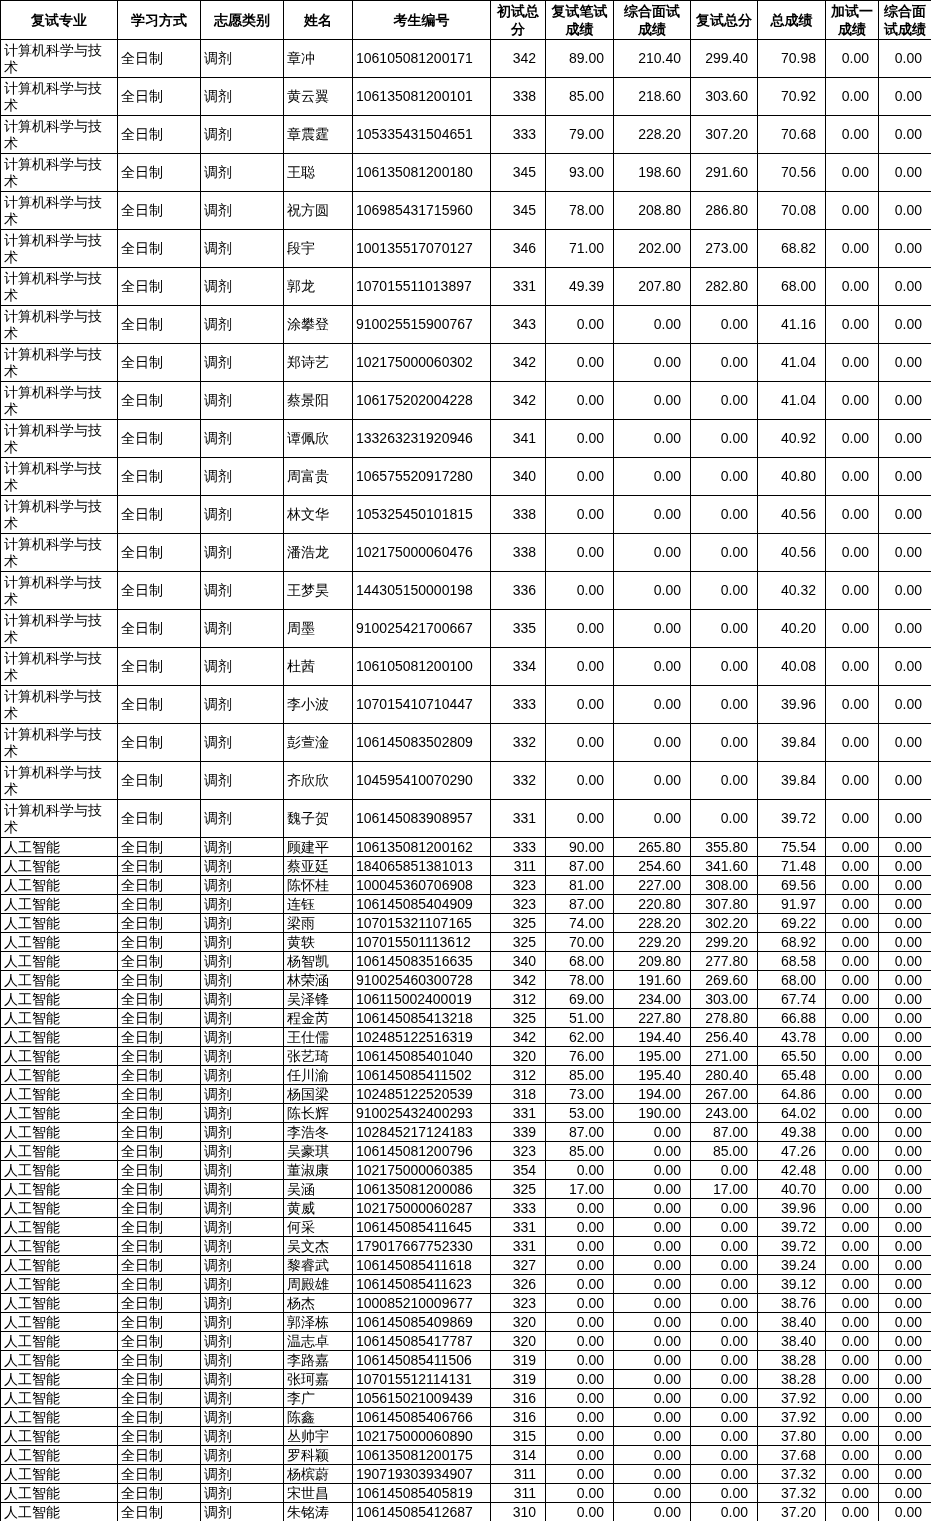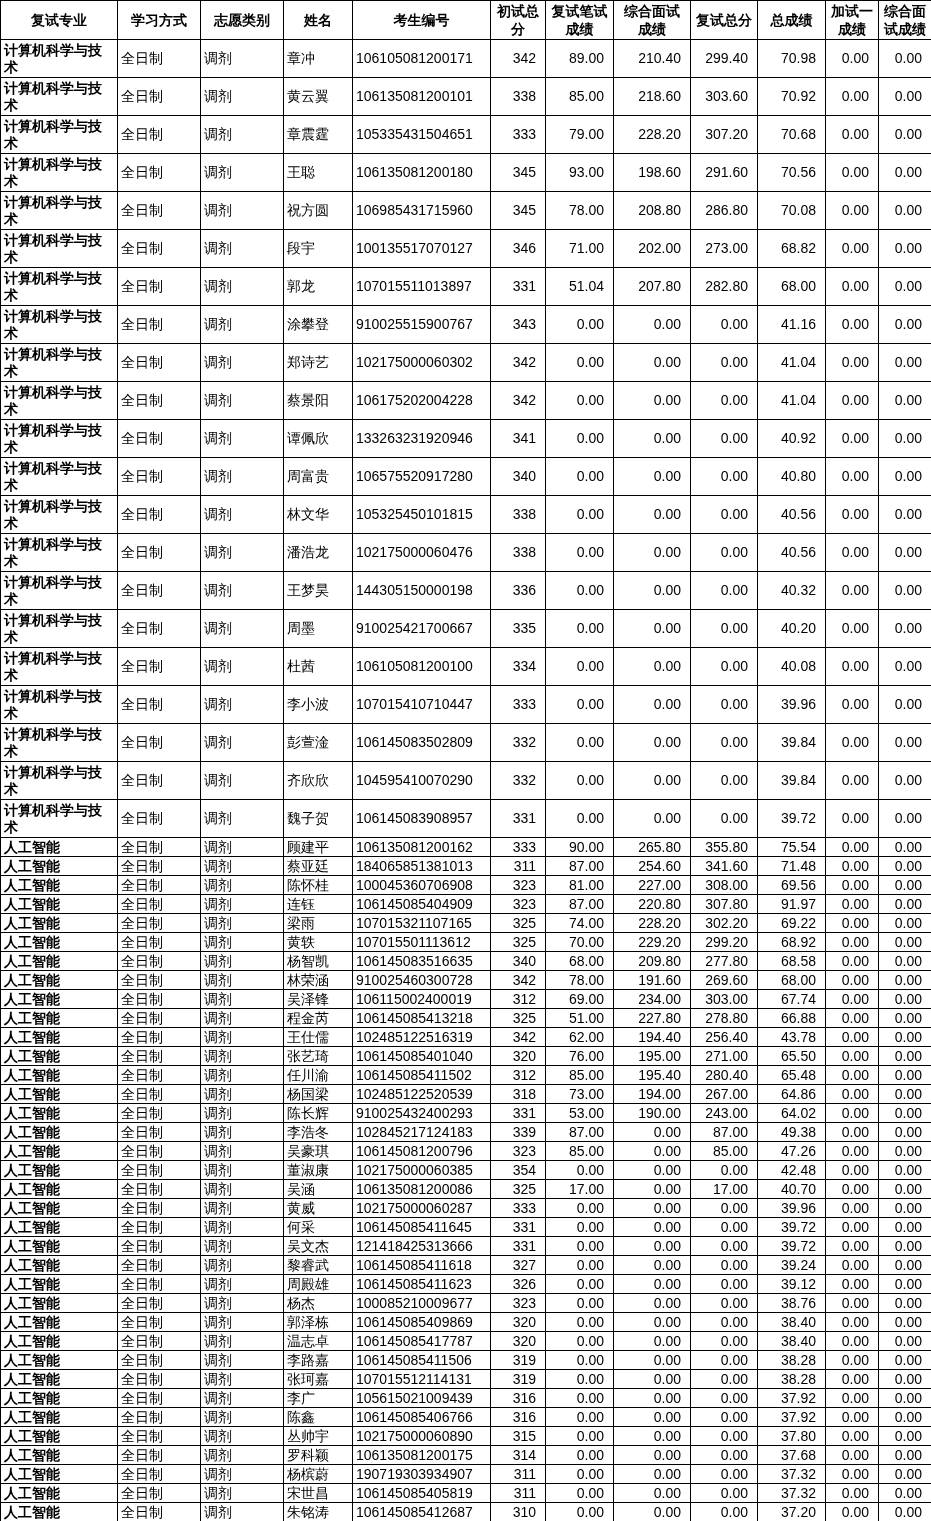--- a/index.html
+++ b/index.html
@@ -36,21 +36,21 @@
   .score-table td {
     font-size: 14px;
     line-height: 17px;
     padding: 0 3px;
     white-space: nowrap;
   }
   tr.tall td  { height: 38px; }
   tr.short td { height: 19px; }
   td.txt { text-align: left; }
   td.num { text-align: right; padding-right: 9px; }
-  td.cell-major { white-space: normal; font-weight: bold; }
+  td.cell-major { white-space: normal; }
 </style>
 </head>
 <body>
 
 <table class="score-table">
   <colgroup>
     <col style="width:117px">
       <col style="width:83px">
       <col style="width:83px">
     <col style="width:69px">
@@ -164,21 +164,21 @@
         <td class="num cell-extra1-score">0.00</td>
         <td class="num cell-extra2-score">0.00</td>
       </tr>
       <tr class="tall">
         <td class="txt cell-major">计算机科学与技术</td>
         <td class="txt cell-study-mode">全日制</td>
         <td class="txt cell-category">调剂</td>
         <td class="txt cell-name">郭龙</td>
         <td class="txt cell-candidate-id">107015511013897</td>
         <td class="num cell-initial-total">331</td>
-        <td class="num cell-written-score">51.04</td>
+        <td class="num cell-written-score">49.39</td>
         <td class="num cell-interview-score">207.80</td>
         <td class="num cell-retest-total">282.80</td>
         <td class="num cell-final-score">68.00</td>
         <td class="num cell-extra1-score">0.00</td>
         <td class="num cell-extra2-score">0.00</td>
       </tr>
       <tr class="tall">
         <td class="txt cell-major">计算机科学与技术</td>
         <td class="txt cell-study-mode">全日制</td>
         <td class="txt cell-category">调剂</td>
@@ -666,21 +666,21 @@
         <td class="num cell-retest-total">0.00</td>
         <td class="num cell-final-score">39.72</td>
         <td class="num cell-extra1-score">0.00</td>
         <td class="num cell-extra2-score">0.00</td>
       </tr>
       <tr class="short">
         <td class="txt cell-major">人工智能</td>
         <td class="txt cell-study-mode">全日制</td>
         <td class="txt cell-category">调剂</td>
         <td class="txt cell-name">吴文杰</td>
-        <td class="txt cell-candidate-id">121418425313666</td>
+        <td class="txt cell-candidate-id">179017667752330</td>
         <td class="num cell-initial-total">331</td>
         <td class="num cell-written-score">0.00</td>
         <td class="num cell-interview-score">0.00</td>
         <td class="num cell-retest-total">0.00</td>
         <td class="num cell-final-score">39.72</td>
         <td class="num cell-extra1-score">0.00</td>
         <td class="num cell-extra2-score">0.00</td>
       </tr>
       <tr class="short">
         <td class="txt cell-major">人工智能</td>

